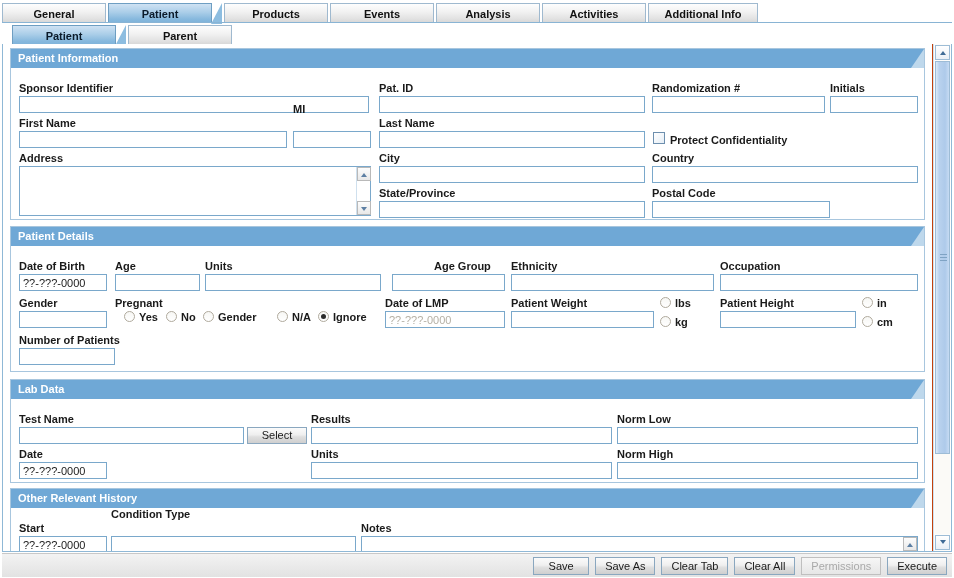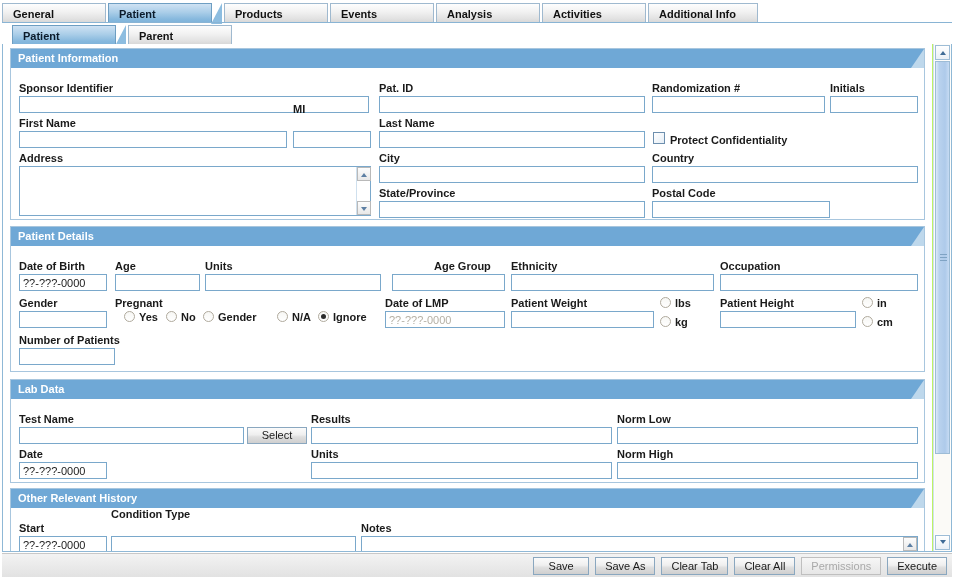--- a/index.html
+++ b/index.html
@@ -14,21 +14,21 @@
   }
   .app{position:relative;width:954px;height:578px;box-sizing:border-box;}
 
   
   .tabrow{position:absolute;left:0;height:22px;display:flex;align-items:flex-end;}
   .tabrow.r1{top:1px;left:2px;}
   .tabrow.r2{top:23px;left:2px;}
   .tab{
     position:relative;height:20px;line-height:20px;
     padding:0 10px;margin-right:2px;
-    font-size:11px;font-weight:bold;color:#111;
+    text-align:center;font-size:11px;font-weight:bold;color:#111;
     background:linear-gradient(to bottom,#fdfdfd 0%,#f2f2f2 40%,#e3e3e3 75%,#d6d6d6 100%);
     border:1px solid #9fb9cf;border-bottom:none;
     box-sizing:border-box;white-space:nowrap;
   }
   .tab.sel{
     background:linear-gradient(to bottom,#cfe2f3 0%,#a9cde8 45%,#86b8dd 80%,#7fb3da 100%);
     border-color:#6e9ec2;
     color:#0b1b2b;
   }
   .tab.sel::after{
@@ -38,21 +38,21 @@
   }
   .tabrow.r1 .tab{min-width:104px;}
   .tabrow.r2 .tab{min-width:104px;}
   .tabline{position:absolute;left:2px;right:2px;height:1px;background:#89b4d4;}
   .tabline.l1{top:22px;}
   .tabline.l2{top:44px;}
 
   
   .frame{
     position:absolute;left:2px;top:44px;right:2px;bottom:26px;
-    border:1px solid #8fb8d6;border-top:none;background:#bef264;
+    border:1px solid #8fb8d6;border-top:none;background:#c2410c;
     box-sizing:border-box;overflow:hidden;
   }
   .canvas{position:absolute;left:0;top:0;right:19px;bottom:0;overflow:hidden;background:#fff;}
 
   
   .group{position:absolute;left:7px;border:1px solid #a8c6de;background:#fff;box-sizing:border-box;}
   .ghead{
     position:relative;height:19px;line-height:19px;
     background:#6fa8d6;color:#fff;font-weight:bold;font-size:11px;
     padding-left:7px;box-sizing:border-box;

